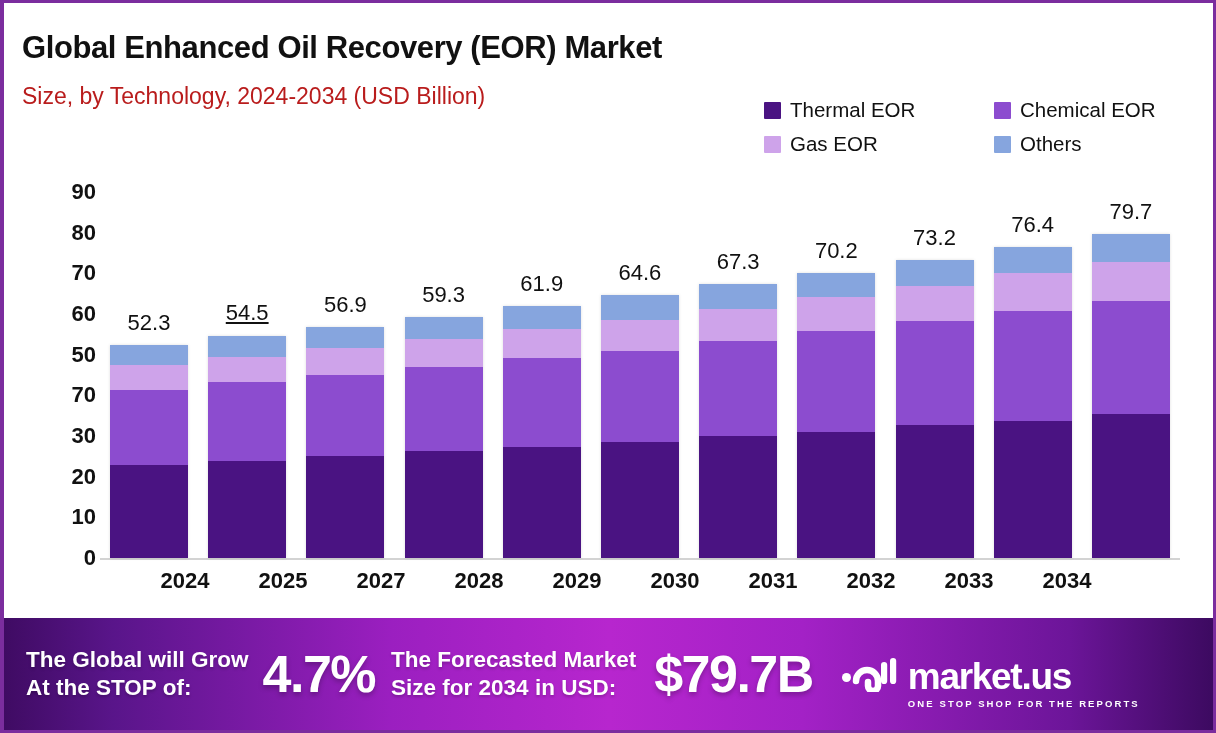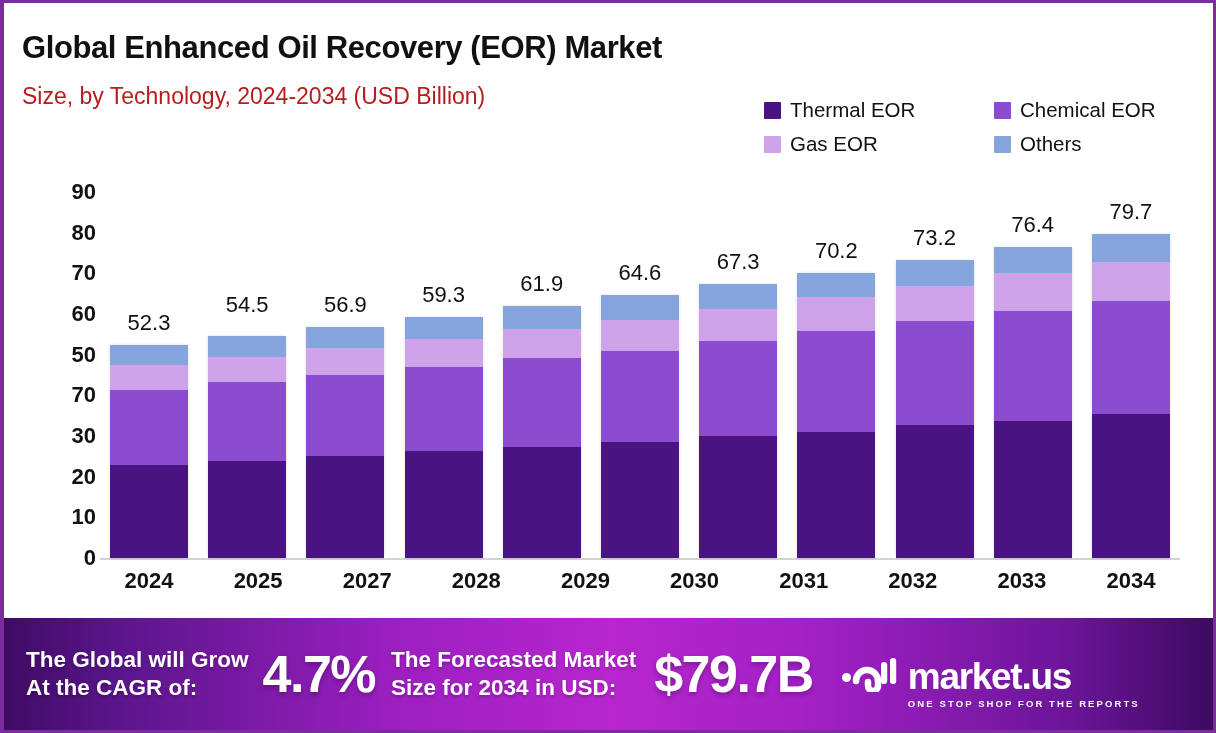--- a/index.html
+++ b/index.html
@@ -125,24 +125,24 @@
   .bar-value {
     position: absolute;
     left: 0; right: 0;
     text-align: center;
     font-size: 22px;
     color: #111111;
     white-space: nowrap;
   }
   #x-axis {
     position: absolute;
-    left: 96px; top: 420px;
+    left: 82px; top: 420px;
     width: 1080px; height: 42px;
     display: flex;
-    justify-content: space-between;
+    justify-content: center;
   }
   .xtick {
     width: 98px;
     text-align: center;
     font-size: 22px;
     font-weight: bold;
     color: #111111;
   }
 
   
@@ -248,21 +248,21 @@
         <div class="bar-col">
           <div class="bar-value" style="bottom: 221.687px;">52.3</div>
           <div class="bar-stack" style="height: 212.687px;">
             <div class="seg" style="background: rgb(134, 165, 222); height: 19.9267px;"></div>
             <div class="seg" style="background: rgb(206, 163, 234); height: 25.2133px;"></div>
             <div class="seg" style="background: rgb(140, 76, 207); height: 74.8267px;"></div>
             <div class="seg" style="background: rgb(74, 19, 130); height: 92.72px;"></div>
           </div>
         </div>
         <div class="bar-col">
-          <div class="bar-value" style="bottom: 240px;">54.5</div>
+          <div class="bar-value" style="bottom: 232px; text-decoration: underline;">54.5</div>
           <div class="bar-stack" style="height: 221.633px;">
             <div class="seg" style="background: rgb(134, 165, 222); height: 20.3333px;"></div>
             <div class="seg" style="background: rgb(206, 163, 234); height: 25.62px;"></div>
             <div class="seg" style="background: rgb(140, 76, 207); height: 78.8933px;"></div>
             <div class="seg" style="background: rgb(74, 19, 130); height: 96.7867px;"></div>
           </div>
         </div>
         <div class="bar-col">
           <div class="bar-value" style="bottom: 240.393px;">56.9</div>
           <div class="bar-stack" style="height: 231.393px;">
@@ -355,21 +355,21 @@
         <div class="xtick">2031</div>
         <div class="xtick">2032</div>
         <div class="xtick">2033</div>
         <div class="xtick">2034</div>
       </div>
   </div>
 
   <div id="banner">
     <div class="banner-text" id="cagr-label">
       <div>The Global will Grow</div>
-      <div>At the CAGR of:</div>
+      <div>At the STOP of:</div>
     </div>
     <div class="banner-big" id="cagr-value">4.7%</div>
     <div class="banner-text" id="forecast-label">
       <div>The Forecasted Market</div>
       <div>Size for 2034 in USD:</div>
     </div>
     <div class="banner-big" id="forecast-value">$79.7B</div>
 
     <div id="logo">
       <span id="logo-mark">

